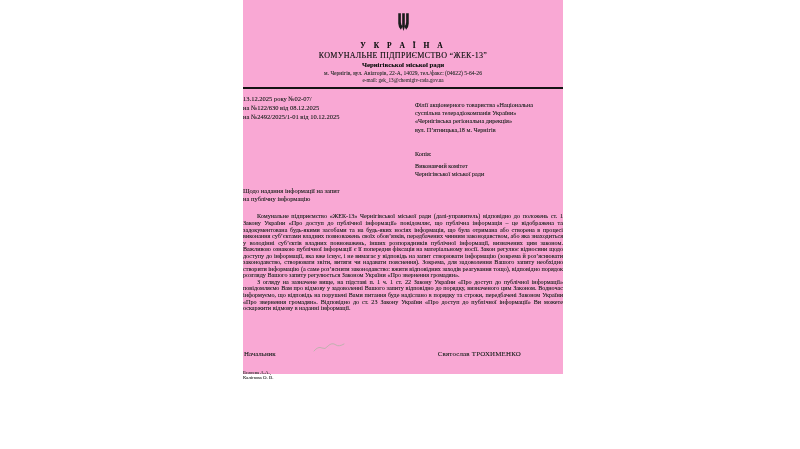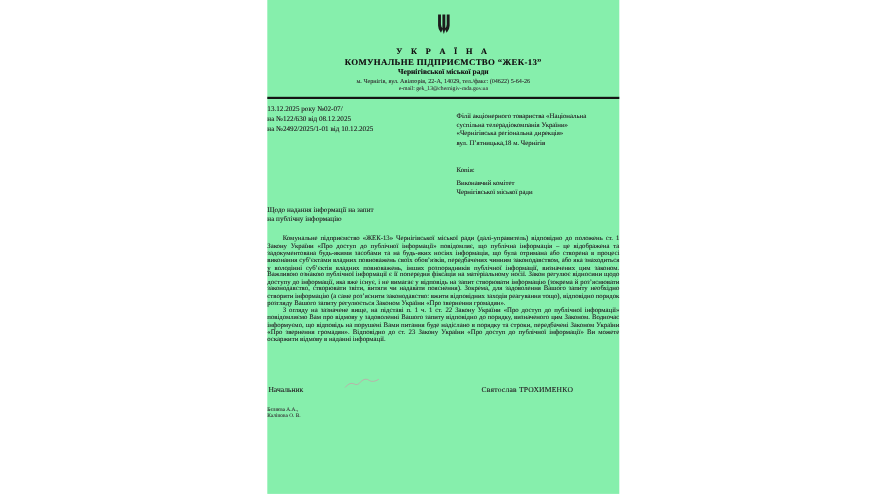--- a/index.html
+++ b/index.html
@@ -7,34 +7,34 @@
     width:800px;height:449px;
     background:#ffffff;
     font-family:"Liberation Serif","DejaVu Serif",serif;
     color:#222;
     overflow:hidden;
     position:relative;
   }
   .page{
     position:absolute;
     left:243px;top:0;
-    width:320px;height:449px;
-    background:#86efac;
+    width:320px;height:374px;
+    background:#f9a8d4;
     color:#262626;
     text-shadow:0 0 0.35px rgba(60,60,60,0.55);
   }
   
   .letterhead{ text-align:center; padding-top:12px; }
   .emblem{ display:inline-block; line-height:0; }
   .country{
     font-weight:bold; font-size:7.5px; letter-spacing:3px;
     margin-top:3px; color:#111;
   }
   .orgname{
-    font-weight:bold; font-size:8px; letter-spacing:0.3px;
+    font-weight:normal; font-size:8px; letter-spacing:0.3px;
     margin-top:1px; color:#111;
   }
   .orgsub{ font-weight:bold; font-size:6.8px; margin-top:1px; color:#111; }
   .addr{ font-size:5.6px; margin-top:2px; color:#333; }
   .email{ font-size:5.2px; margin-top:1px; color:#444; }
   .rule{ border:none; border-top:2.4px solid #141414; margin:4px 0 0 0; }
   
   .toprow{ display:flex; justify-content:space-between; margin-top:5px; }
   .refs{ font-size:6.5px; line-height:9px; white-space:nowrap; }
   .rightcol{ width:148px; padding-top:7px; }

